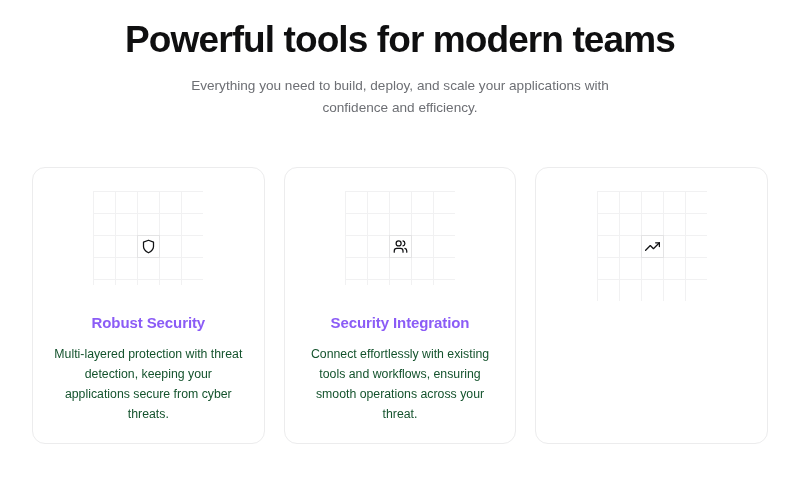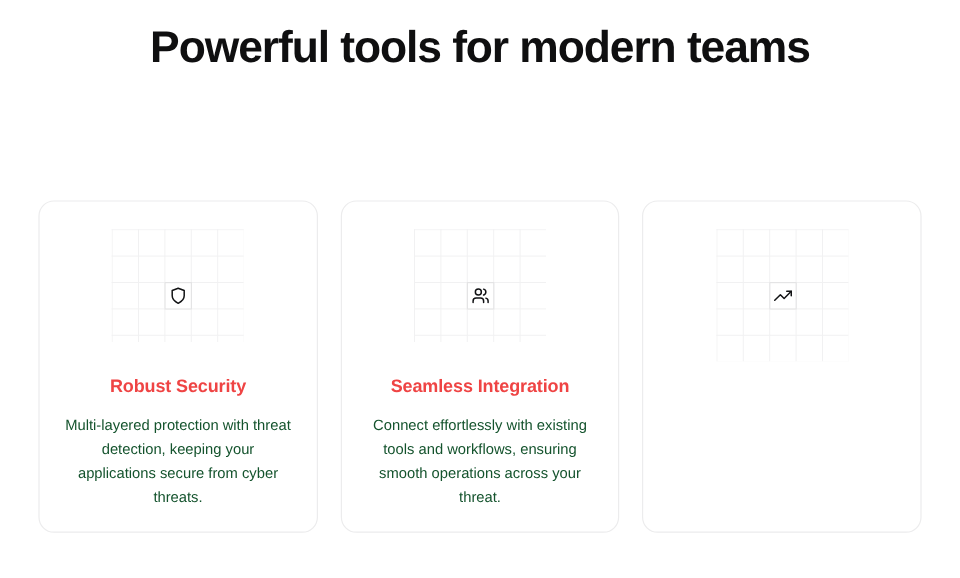--- a/index.html
+++ b/index.html
@@ -99,41 +99,42 @@
     width: 15px;
     height: 15px;
     display: block;
   }
 
   
   .card-title {
     margin-top: 29px;
     font-size: 15px;
     font-weight: 700;
-    color: #ef4444;
+    color: #8b5cf6;
     letter-spacing: -0.1px;
     text-align: center;
   }
 
   .card-desc {
     margin-top: 14px;
     font-size: 12.3px;
     line-height: 1.62;
     color: #14532d;
     text-align: center;
     max-width: 194px;
   }
 </style>
 </head>
 <body>
 
 <div class="page">
 
   <div class="header">
     <h1 class="page-title">Powerful tools for modern teams</h1>
+    <p class="page-subtitle">Everything you need to build, deploy, and scale your applications with confidence and efficiency.</p>
   </div>
 
   <div class="cards">
 
     <div class="card">
       <div class="icon-grid">
         <div class="icon-cell">
           <span>
             <svg viewBox="0 0 24 24" fill="none" stroke="#111214" stroke-width="2" stroke-linecap="round" stroke-linejoin="round">
               <path d="M12 22s8-4 8-10V5l-8-3-8 3v7c0 6 8 10 8 10z"></path>
@@ -151,21 +152,21 @@
           <span>
             <svg viewBox="0 0 24 24" fill="none" stroke="#111214" stroke-width="2" stroke-linecap="round" stroke-linejoin="round">
               <path d="M16 21v-2a4 4 0 0 0-4-4H6a4 4 0 0 0-4 4v2"></path>
               <circle cx="9" cy="7" r="4"></circle>
               <path d="M22 21v-2a4 4 0 0 0-3-3.87"></path>
               <path d="M16 3.13a4 4 0 0 1 0 7.75"></path>
             </svg>
           </span>
         </div>
       </div>
-      <div class="card-title">Seamless Integration</div>
+      <div class="card-title">Security Integration</div>
       <div class="card-desc">Connect effortlessly with existing tools and workflows, ensuring smooth operations across your threat.</div>
     </div>
 
     <div class="card">
       <div class="icon-grid">
         <div class="icon-cell">
           <span>
             <svg viewBox="0 0 24 24" fill="none" stroke="#111214" stroke-width="2" stroke-linecap="round" stroke-linejoin="round">
               <polyline points="23 6 13.5 15.5 8.5 10.5 1 18"></polyline>
               <polyline points="17 6 23 6 23 12"></polyline>

